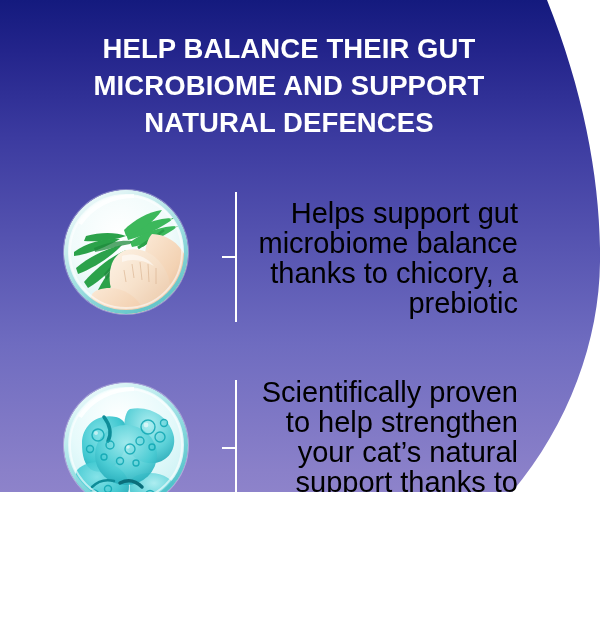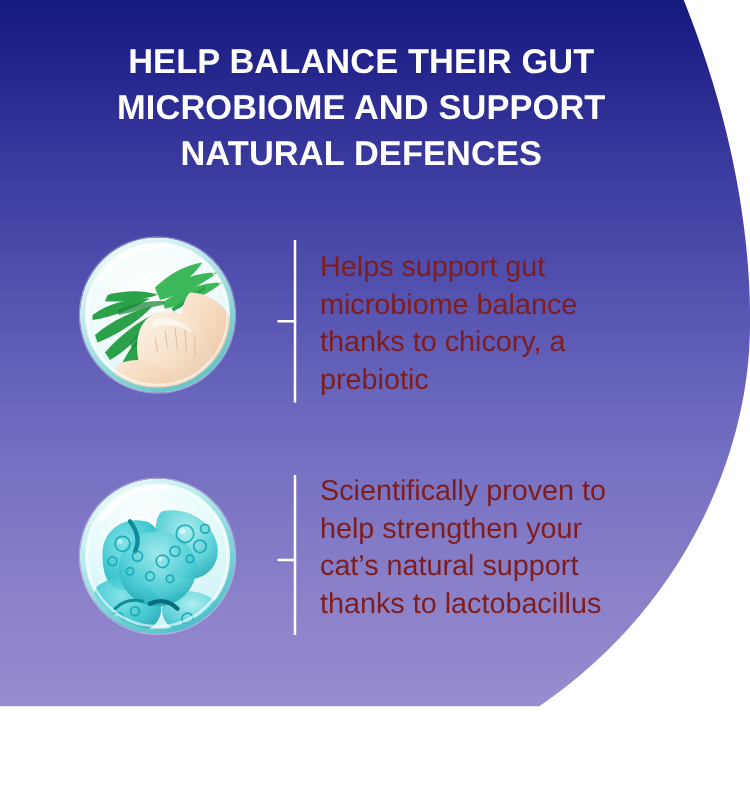--- a/index.html
+++ b/index.html
@@ -10,21 +10,21 @@
   body {
     width: 600px;
     height: 628px;
     font-family: "Liberation Sans", sans-serif;
     overflow: hidden;
   }
 
   .poster {
     position: relative;
     width: 600px;
-    height: 565px;
+    height: 492px;
     background: #ffffff;
     overflow: hidden;
   }
 
   
   .bg-shape {
     position: absolute;
     left: 0;
     top: 0;
     width: 600px;
@@ -100,25 +100,26 @@
     background: #ffffff;
   }
   .benefit-2 .connector .vline { top: 5px; height: 128px; }
   .benefit-2 .connector .tick  { top: 72px; }
 
   .benefit-text {
     position: absolute;
     left: 256px;
     top: 16px;
     width: 262px;
-    color: #7f1d1d;
-    font-size: 23px;
+    color: #000000;
+    font-size: 29px;
     line-height: 30px;
     font-weight: 400;
     font-family: "Liberation Sans", sans-serif;
+    text-align: right;
   }
   .benefit-2 .benefit-text { top: 2px; }
 </style>
 </head>
 <body>
 
 <div class="poster">
 
   <div class="bg-shape">
     <svg viewBox="0 0 600 628" xmlns="http://www.w3.org/2000/svg" aria-hidden="true">

